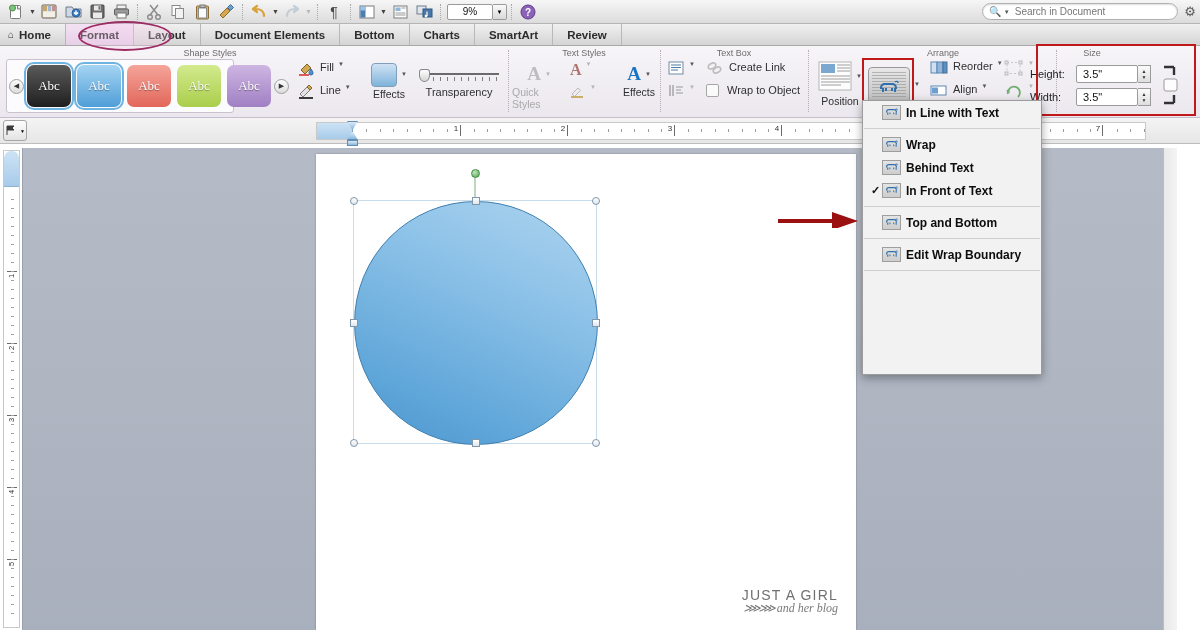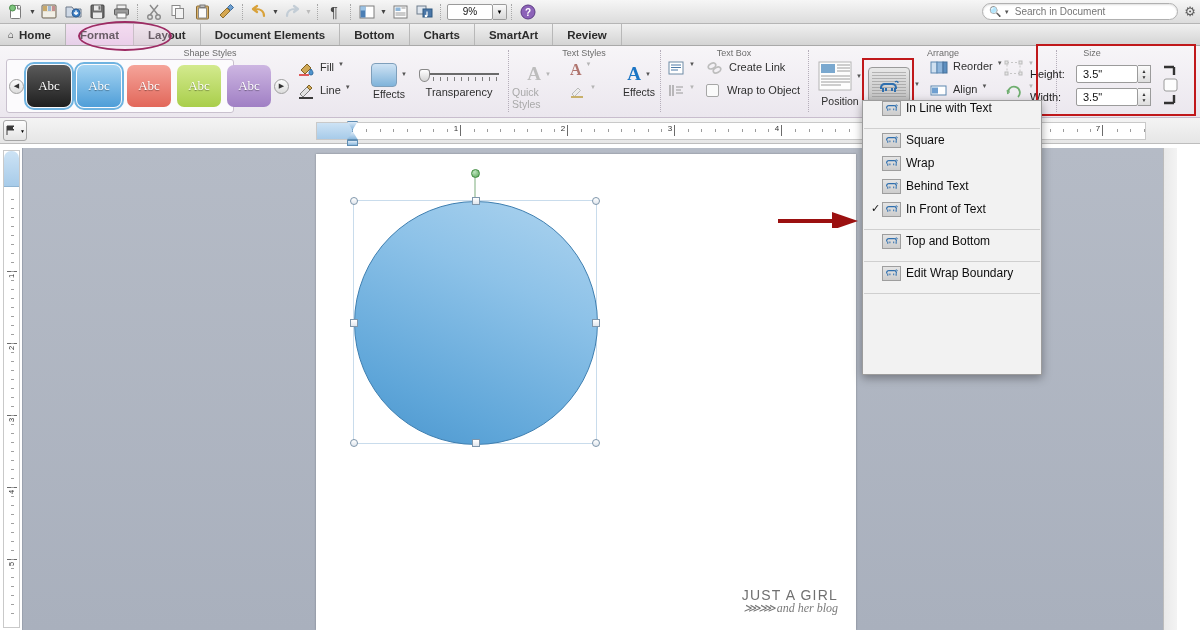--- a/index.html
+++ b/index.html
@@ -301,22 +301,22 @@
             font-style: italic; color: #7a7a7a; margin-top: -2px; }
   .wm-chev { letter-spacing: -2px; font-size: 12px; color: #777; }
 
   
   .menu {
     position: absolute; left: 862px; top: 100px; width: 180px; height: 275px;
     background: #f2f2f2; border: 1px solid #9c9c9c;
     box-shadow: 0 3px 9px rgba(0,0,0,.35); z-index: 20;
   }
   .mi {
-    height: 23px; display: flex; padding-left: 6px;
-    font-size: 12px; color: #0d0d0d; position: relative;
+    height: 23px; display: flex; align-items: center; padding-left: 6px;
+    font-size: 12px; color: #0d0d0d; position: relative; font-weight: bold;
   }
   .mi .check {
     width: 13px; font-size: 11px; color: #111; flex: none; text-align: center;
   }
   .mi .mico {
     width: 19px; height: 15px; flex: none; margin-right: 5px; position: relative;
     background: linear-gradient(#e4e4e4,#cdcdcd); border: 1px solid #9e9e9e;
     display: flex; align-items: center; justify-content: center;
   }
   .mi .mico .d { font-size: 10px; color: #2f6fae; line-height: 1; }
@@ -946,31 +946,20 @@
       <div class="m-sep"></div>
       <div class="mi">
         <span class="check"></span>
         <span class="mico">
           <span class="d"><svg width="15" height="11" viewBox="0 0 15 11">
               <path d="M2 6c0-2 1.2-3 3-3h5c1.8 0 3 1 3 3v.6h-1.2V6c0-1.2-.7-1.8-1.8-1.8H5C3.9 4.2 3.2 4.8 3.2 6v.6H2z" fill="#2f6fae"></path>
               <path d="M3.2 6.4h1.1v2.4H3.2zM11.6 6.4h1.1v2.4h-1.1zM5.4 6.4h1v1.9h-1zM9.2 6.4h1v1.9h-1z" fill="#2f6fae"></path>
               <path d="M11.4 3.4c.8-.8 2-.6 2 .7" stroke="#2f6fae" stroke-width="1" fill="none"></path>
             </svg></span>
         </span>
-        <span class="mtext">Square</span>
-      </div>
-      <div class="mi">
-        <span class="check"></span>
-        <span class="mico">
-          <span class="d"><svg width="15" height="11" viewBox="0 0 15 11">
-              <path d="M2 6c0-2 1.2-3 3-3h5c1.8 0 3 1 3 3v.6h-1.2V6c0-1.2-.7-1.8-1.8-1.8H5C3.9 4.2 3.2 4.8 3.2 6v.6H2z" fill="#2f6fae"></path>
-              <path d="M3.2 6.4h1.1v2.4H3.2zM11.6 6.4h1.1v2.4h-1.1zM5.4 6.4h1v1.9h-1zM9.2 6.4h1v1.9h-1z" fill="#2f6fae"></path>
-              <path d="M11.4 3.4c.8-.8 2-.6 2 .7" stroke="#2f6fae" stroke-width="1" fill="none"></path>
-            </svg></span>
-        </span>
         <span class="mtext">Wrap</span>
       </div>
       <div class="mi">
         <span class="check"></span>
         <span class="mico">
           <span class="d"><svg width="15" height="11" viewBox="0 0 15 11">
               <path d="M2 6c0-2 1.2-3 3-3h5c1.8 0 3 1 3 3v.6h-1.2V6c0-1.2-.7-1.8-1.8-1.8H5C3.9 4.2 3.2 4.8 3.2 6v.6H2z" fill="#2f6fae"></path>
               <path d="M3.2 6.4h1.1v2.4H3.2zM11.6 6.4h1.1v2.4h-1.1zM5.4 6.4h1v1.9h-1zM9.2 6.4h1v1.9h-1z" fill="#2f6fae"></path>
               <path d="M11.4 3.4c.8-.8 2-.6 2 .7" stroke="#2f6fae" stroke-width="1" fill="none"></path>
             </svg></span>

